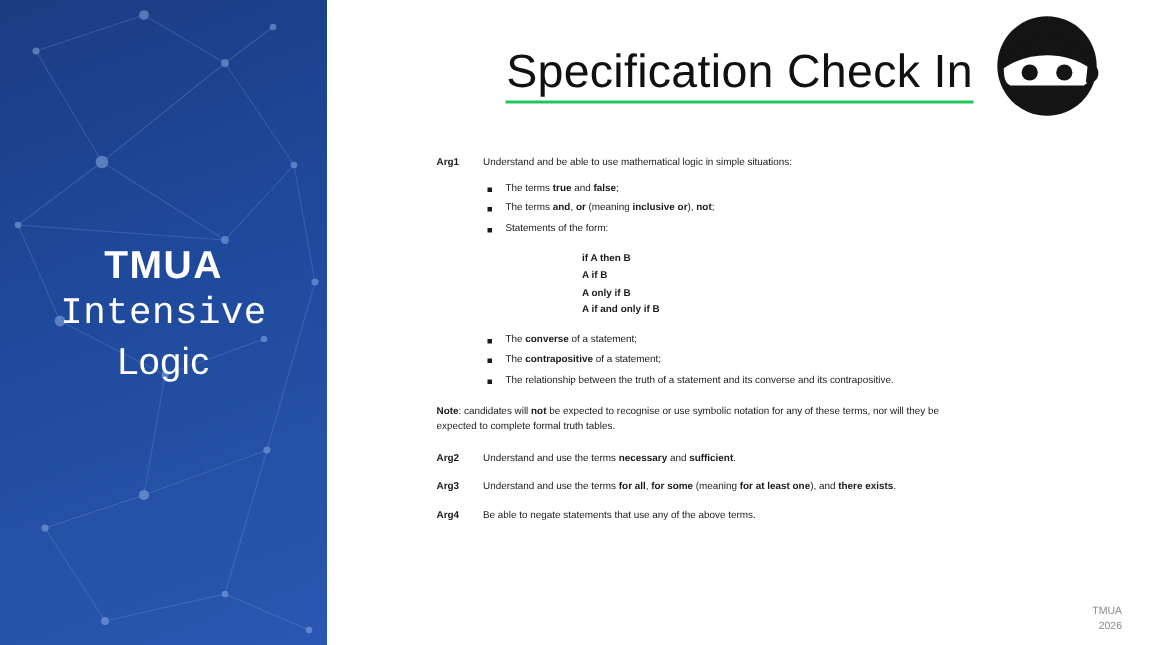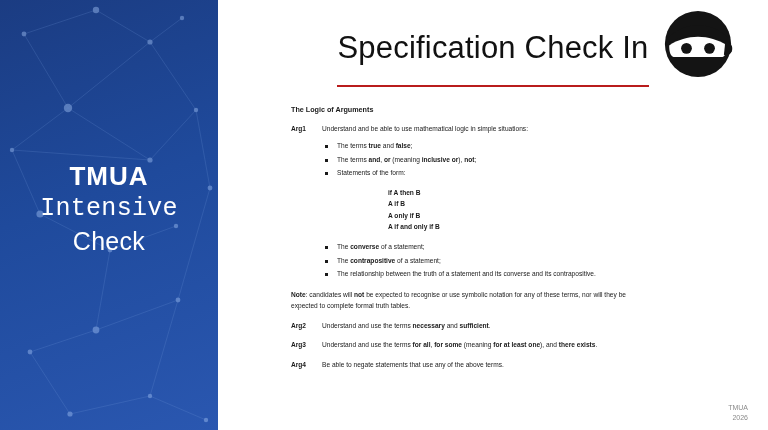--- a/index.html
+++ b/index.html
@@ -40,22 +40,22 @@
     position: absolute;
     left: 218px; right: 0;
     top: 30px;
     text-align: center;
     font-size: 31px;
     color: #111111;
     font-weight: normal;
     letter-spacing: .2px;
   }
   .slide-title span {
-    border-bottom: 2px solid #b91c1c;
-    padding-bottom: 20px;
+    border-bottom: 2px solid #22c55e;
+    padding-bottom: 2px;
     text-align: center;
   }
 
   
   .logo {
     position: absolute;
     right: 34px; top: 8px;
     width: 72px; height: 72px;
   }
 
@@ -164,40 +164,39 @@
       <circle cx="30" cy="352" r="2.4"></circle>
       <circle cx="70" cy="414" r="2.6"></circle>
       <circle cx="150" cy="396" r="2.2"></circle>
       <circle cx="206" cy="420" r="2.2"></circle>
     </g>
   </svg>
 
   <div class="sidebar-title">
     <span class="l1">TMUA</span>
     <span class="l2">Intensive</span>
-    <span class="l3">Check</span>
+    <span class="l3">Logic</span>
   </div>
 </div>
 
 <div class="slide-title">
   <span>Specification Check In</span>
 </div>
 
 <svg class="logo" viewBox="0 0 100 100">
   <circle cx="50" cy="50" r="46" fill="#141414"></circle>
   <path d="M6 44 C18 30 34 24 50 24 C66 24 82 30 94 44 L94 52 C82 42 66 37 50 37 C34 37 18 42 6 52 Z" fill="#141414"></path>
   <path d="M10 52 C22 44 36 40 50 40 C64 40 78 44 90 52 C90 62 88 66 84 68 L16 68 C12 66 10 62 10 52 Z" fill="#ffffff"></path>
   <circle cx="34" cy="56" r="7.5" fill="#141414"></circle>
   <circle cx="66" cy="56" r="7.5" fill="#141414"></circle>
   <path d="M88 46 C96 48 99 54 97 60 C95 65 90 67 86 65 Z" fill="#141414"></path>
 </svg>
 
 <div class="spec">
 
-  <div class="spec-section-title">The Logic of Arguments</div>
 
   <div class="spec-row">
     <div class="spec-code">Arg1</div>
     <div class="spec-text">Understand and be able to use mathematical logic in simple situations:</div>
   </div>
 
   <ul class="bullets">
     <li>The terms <b>true</b> and <b>false</b>;</li>
     <li>The terms <b>and</b>, <b>or</b> (meaning <b>inclusive or</b>), <b>not</b>;</li>
     <li>Statements of the form:</li>

